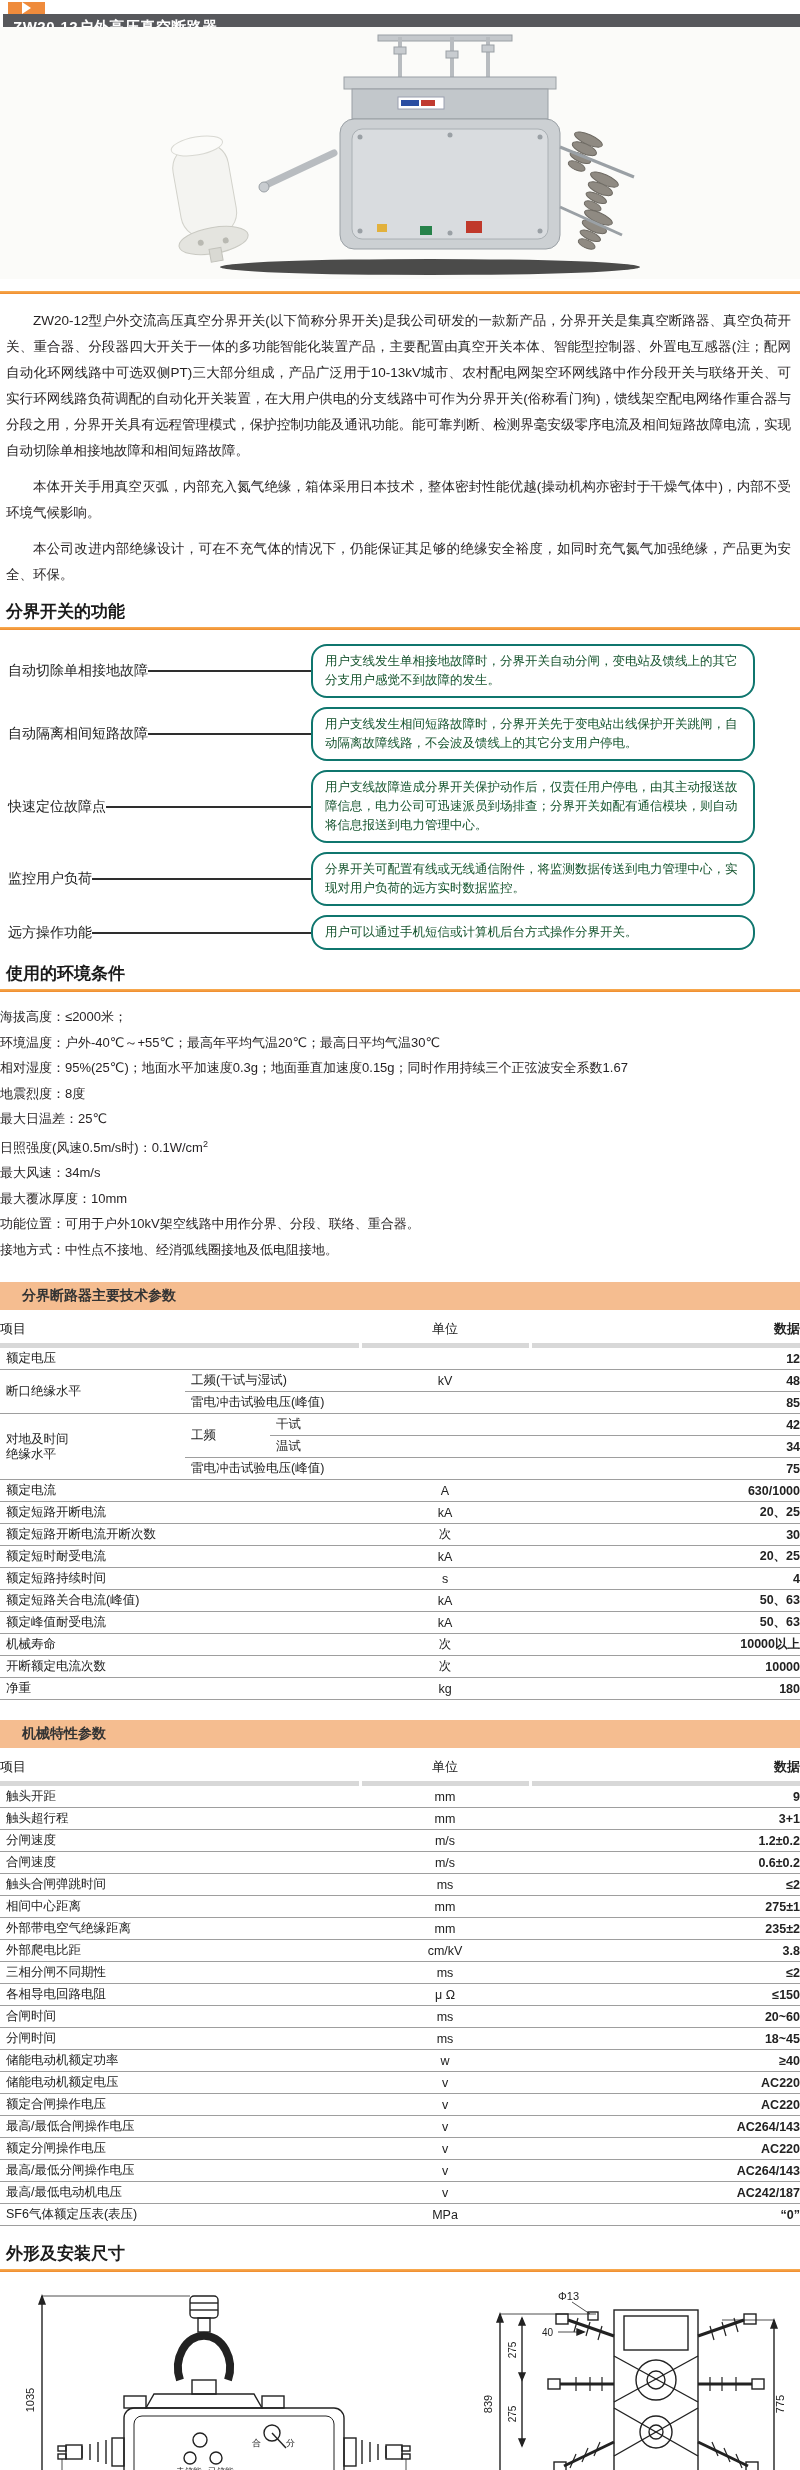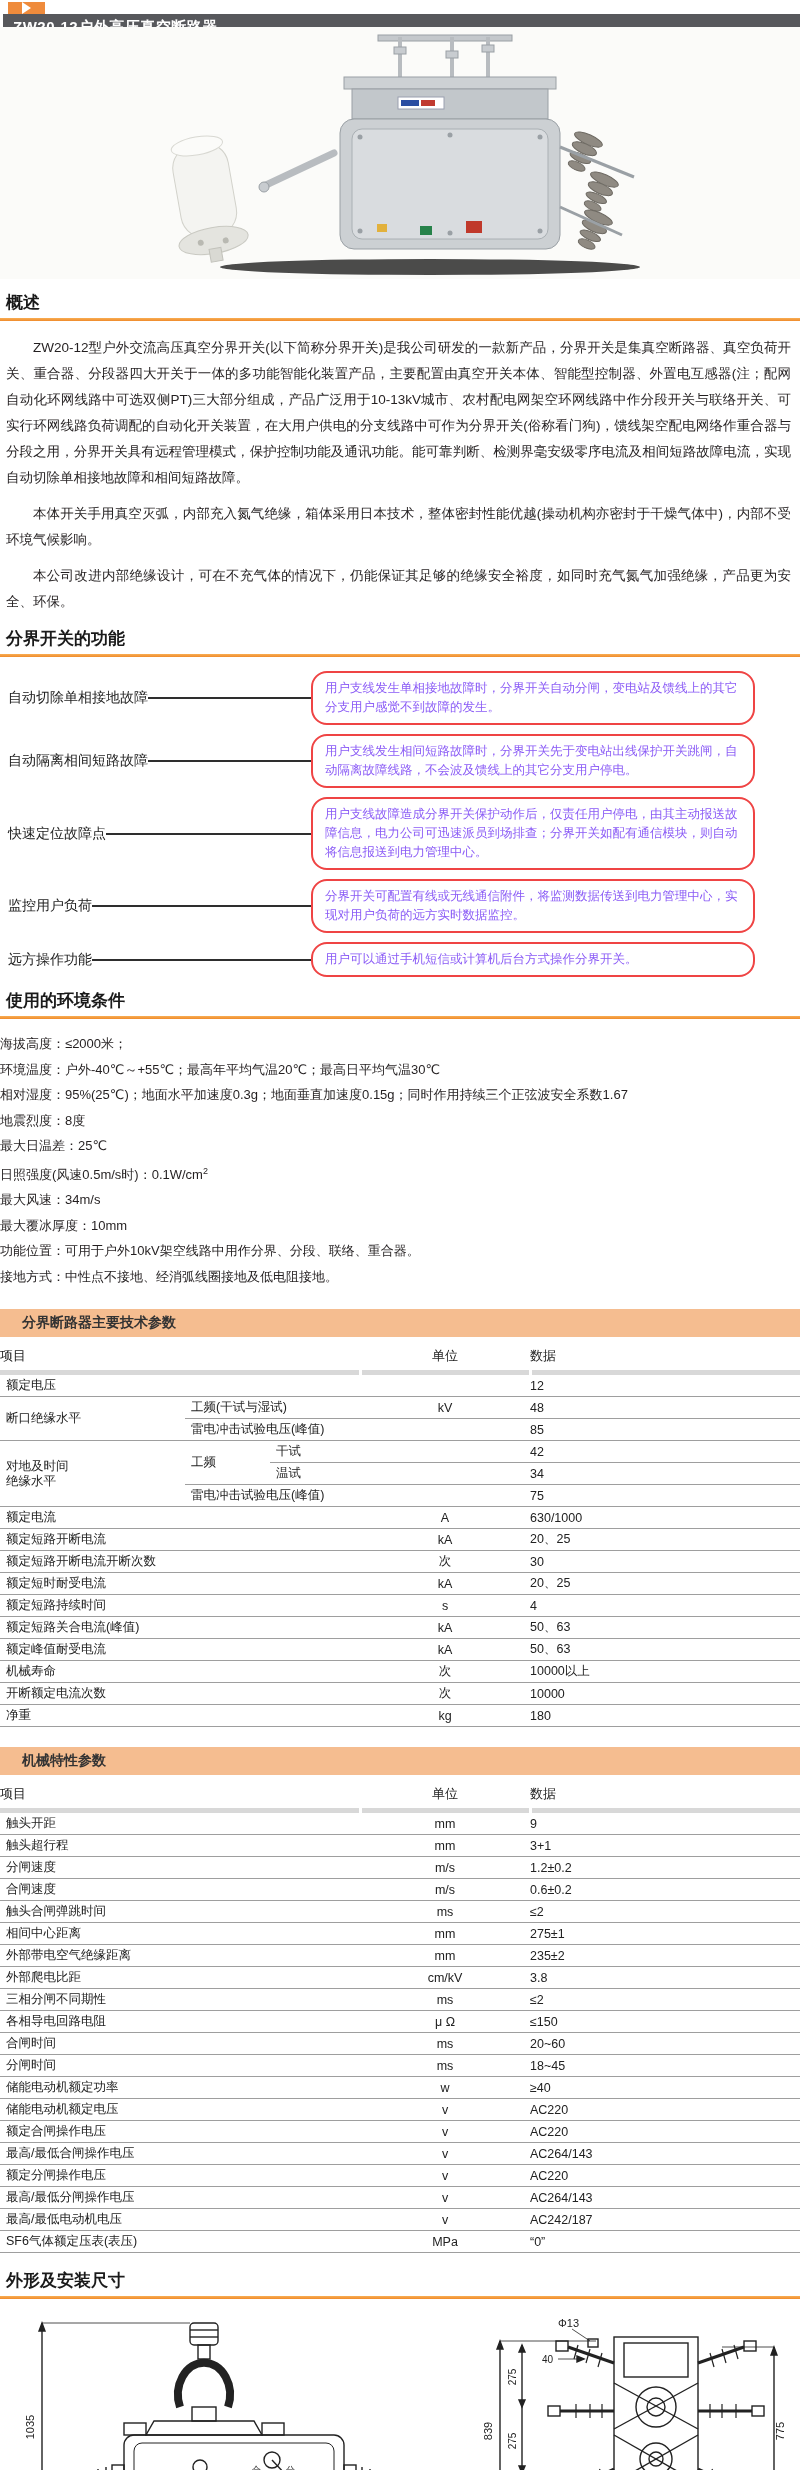--- a/index.html
+++ b/index.html
@@ -17,37 +17,37 @@
   .sec{margin-top:12px;}
   .sec-h{font-size:17px;font-weight:bold;color:#1a1a1a;margin:0 0 0 6px;}
   .rule{height:3px;background:linear-gradient(#f8ad53,#ef8b2c);margin-top:4px;}
   
   .para{margin:10px 9px 0 6px;font-size:13.5px;line-height:26px;text-align:justify;text-indent:2em;}
   .para:first-of-type{margin-top:14px;}
   
   .func-row{display:flex;align-items:center;margin:9px 45px 9px 8px;}
   .func-label{font-size:14px;white-space:nowrap;color:#222;}
   .func-line{flex:1;height:2px;background:#2e2e2e;min-width:20px;}
-  .func-box{width:416px;border:2px solid #ef4444;border-radius:16px;padding:6px 12px;
-            font-size:12.5px;line-height:19px;color:#8b5cf6;background:#fff;}
+  .func-box{width:416px;border:2px solid #0f766e;border-radius:16px;padding:6px 12px;
+            font-size:12.5px;line-height:19px;color:#14532d;background:#fff;}
   
   .env{margin:12px 6px 0 0;}
   .env div{font-size:13px;line-height:25.5px;}
   .sup{font-size:9px;vertical-align:super;}
   
   .band{background:#f5bd90;font-weight:bold;font-size:14px;color:#333;
         padding:5px 0 5px 22px;margin-top:20px;}
   
   table.spec{border-collapse:collapse;table-layout:fixed;width:100%;margin-top:2px;}
   table.spec td{font-size:12.5px;height:21px;padding:0;border-bottom:1px solid #9e9e9e;
                 color:#222;vertical-align:middle;}
   table.spec tr.hdr td{border-bottom:none;font-size:13px;padding:6px 0 4px 0;}
   table.spec td.ci{text-align:left;padding-left:6px;}
   table.spec td.cu{text-align:center;}
-  table.spec td.cd{text-align:left;}
+  table.spec td.cd{text-align:right;font-weight:bold;}
   table.spec tr.gband td{height:5px;background:#d8d8d8;border-bottom:none;padding:0;}
   table.spec tr.gband td + td{border-left:3px solid #fff;}
   td.pre{white-space:pre-line;line-height:15px;}
   
   .drawings{display:flex;justify-content:space-between;margin:8px 4px 0 4px;}
   svg text{font-family:"Liberation Sans","DejaVu Sans",sans-serif;}
 </style>
 </head>
 <body>
 
@@ -123,21 +123,20 @@
         <ellipse cx="0" cy="-64" rx="26" ry="9" fill="#fbfbf9" stroke="#d8d8d2"></ellipse>
         <ellipse cx="0" cy="32" rx="35" ry="13" fill="#e4e4df" stroke="#c9c9c2"></ellipse>
         <circle cx="-13" cy="32" r="3" fill="#b9b9b2"></circle>
           <circle cx="12" cy="34" r="3" fill="#b9b9b2"></circle>
         <rect x="-6" y="40" width="12" height="13" fill="#d9d9d3" stroke="#c2c2bb"></rect>
       </g>
     </svg>
   </section>
 
   <section class="sec">
-    <h2 class="sec-h">概述</h2>
     <div class="rule"></div>
     <p class="para">ZW20-12型户外交流高压真空分界开关(以下简称分界开关)是我公司研发的一款新产品，分界开关是集真空断路器、真空负荷开关、重合器、分段器四大开关于一体的多功能智能化装置产品，主要配置由真空开关本体、智能型控制器、外置电互感器(注；配网自动化环网线路中可选双侧PT)三大部分组成，产品广泛用于10-13kV城市、农村配电网架空环网线路中作分段开关与联络开关、可实行环网线路负荷调配的自动化开关装置，在大用户供电的分支线路中可作为分界开关(俗称看门狗)，馈线架空配电网络作重合器与分段之用，分界开关具有远程管理模式，保护控制功能及通讯功能。能可靠判断、检测界毫安级零序电流及相间短路故障电流，实现自动切除单相接地故障和相间短路故障。</p>
     <p class="para">本体开关手用真空灭弧，内部充入氮气绝缘，箱体采用日本技术，整体密封性能优越(操动机构亦密封于干燥气体中)，内部不受环境气候影响。</p>
     <p class="para">本公司改进内部绝缘设计，可在不充气体的情况下，仍能保证其足够的绝缘安全裕度，如同时充气氮气加强绝缘，产品更为安全、环保。</p>
   </section>
 
   <section class="sec">
     <h2 class="sec-h">分界开关的功能</h2>
     <div class="rule"></div>
 

